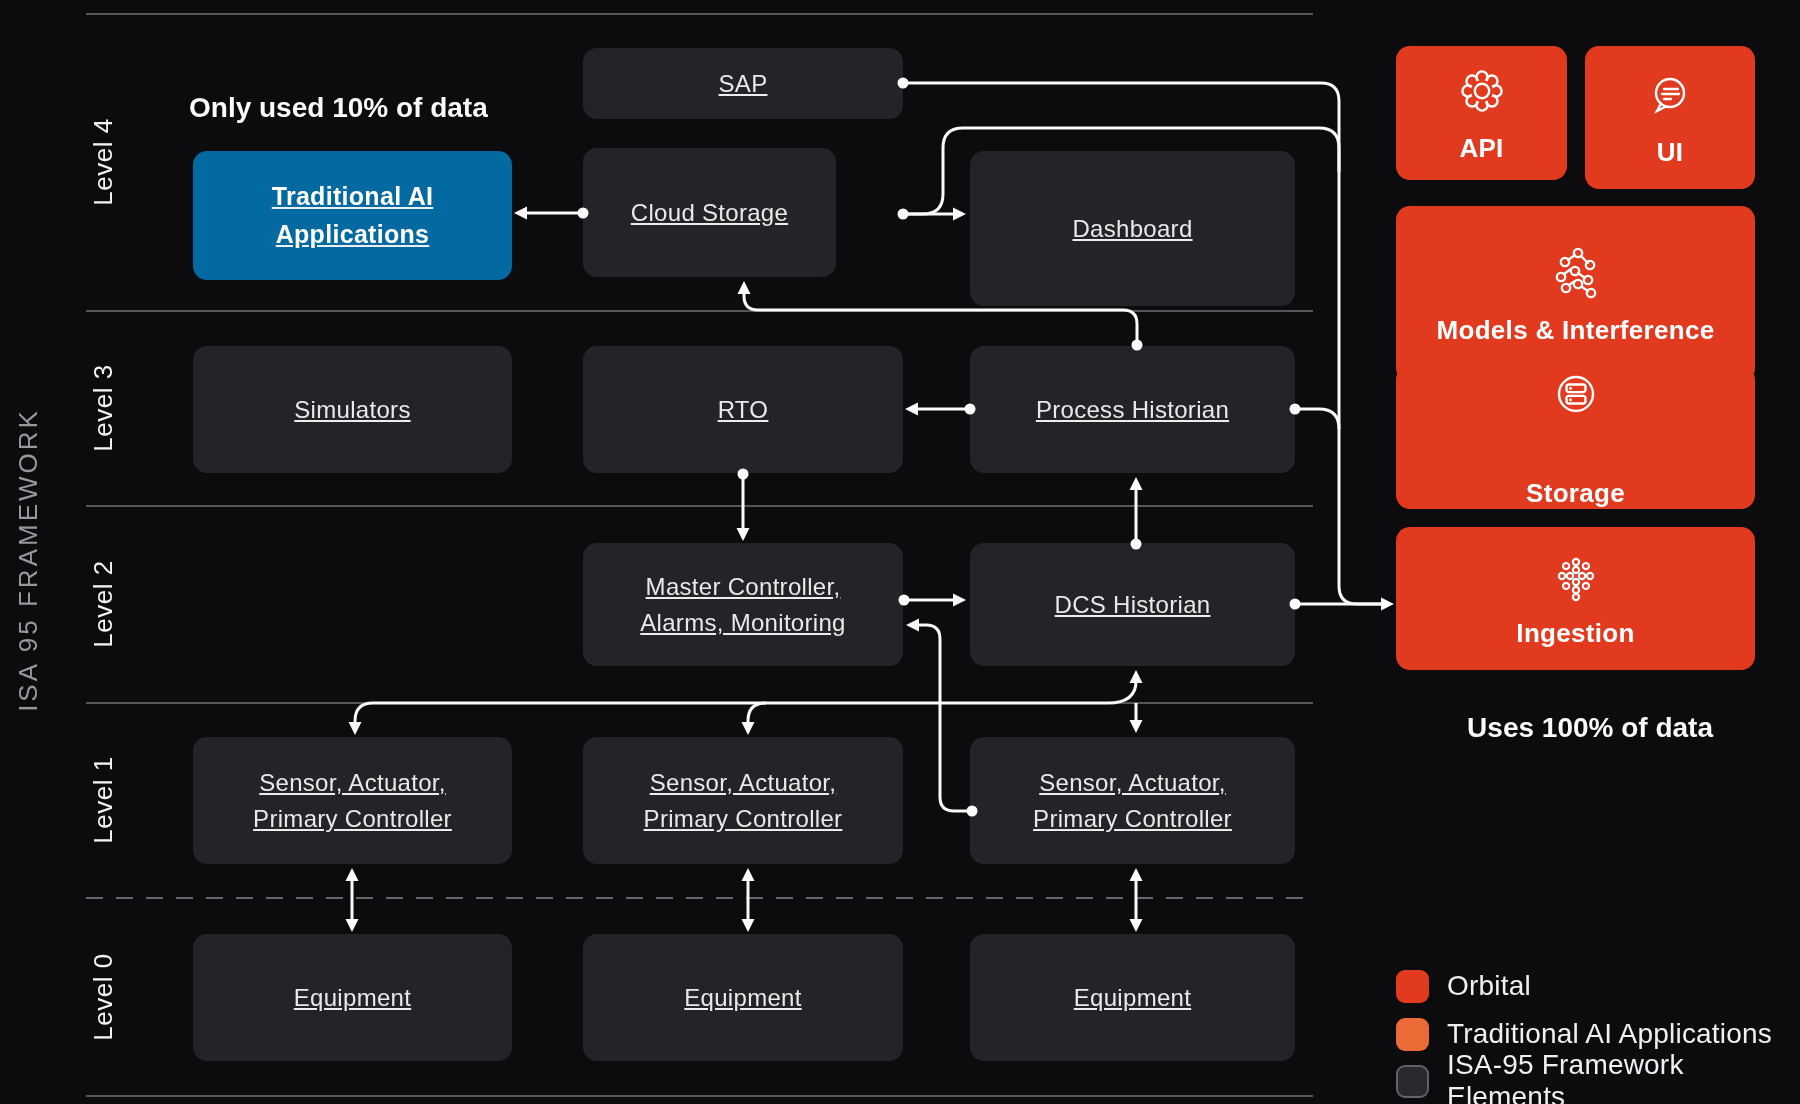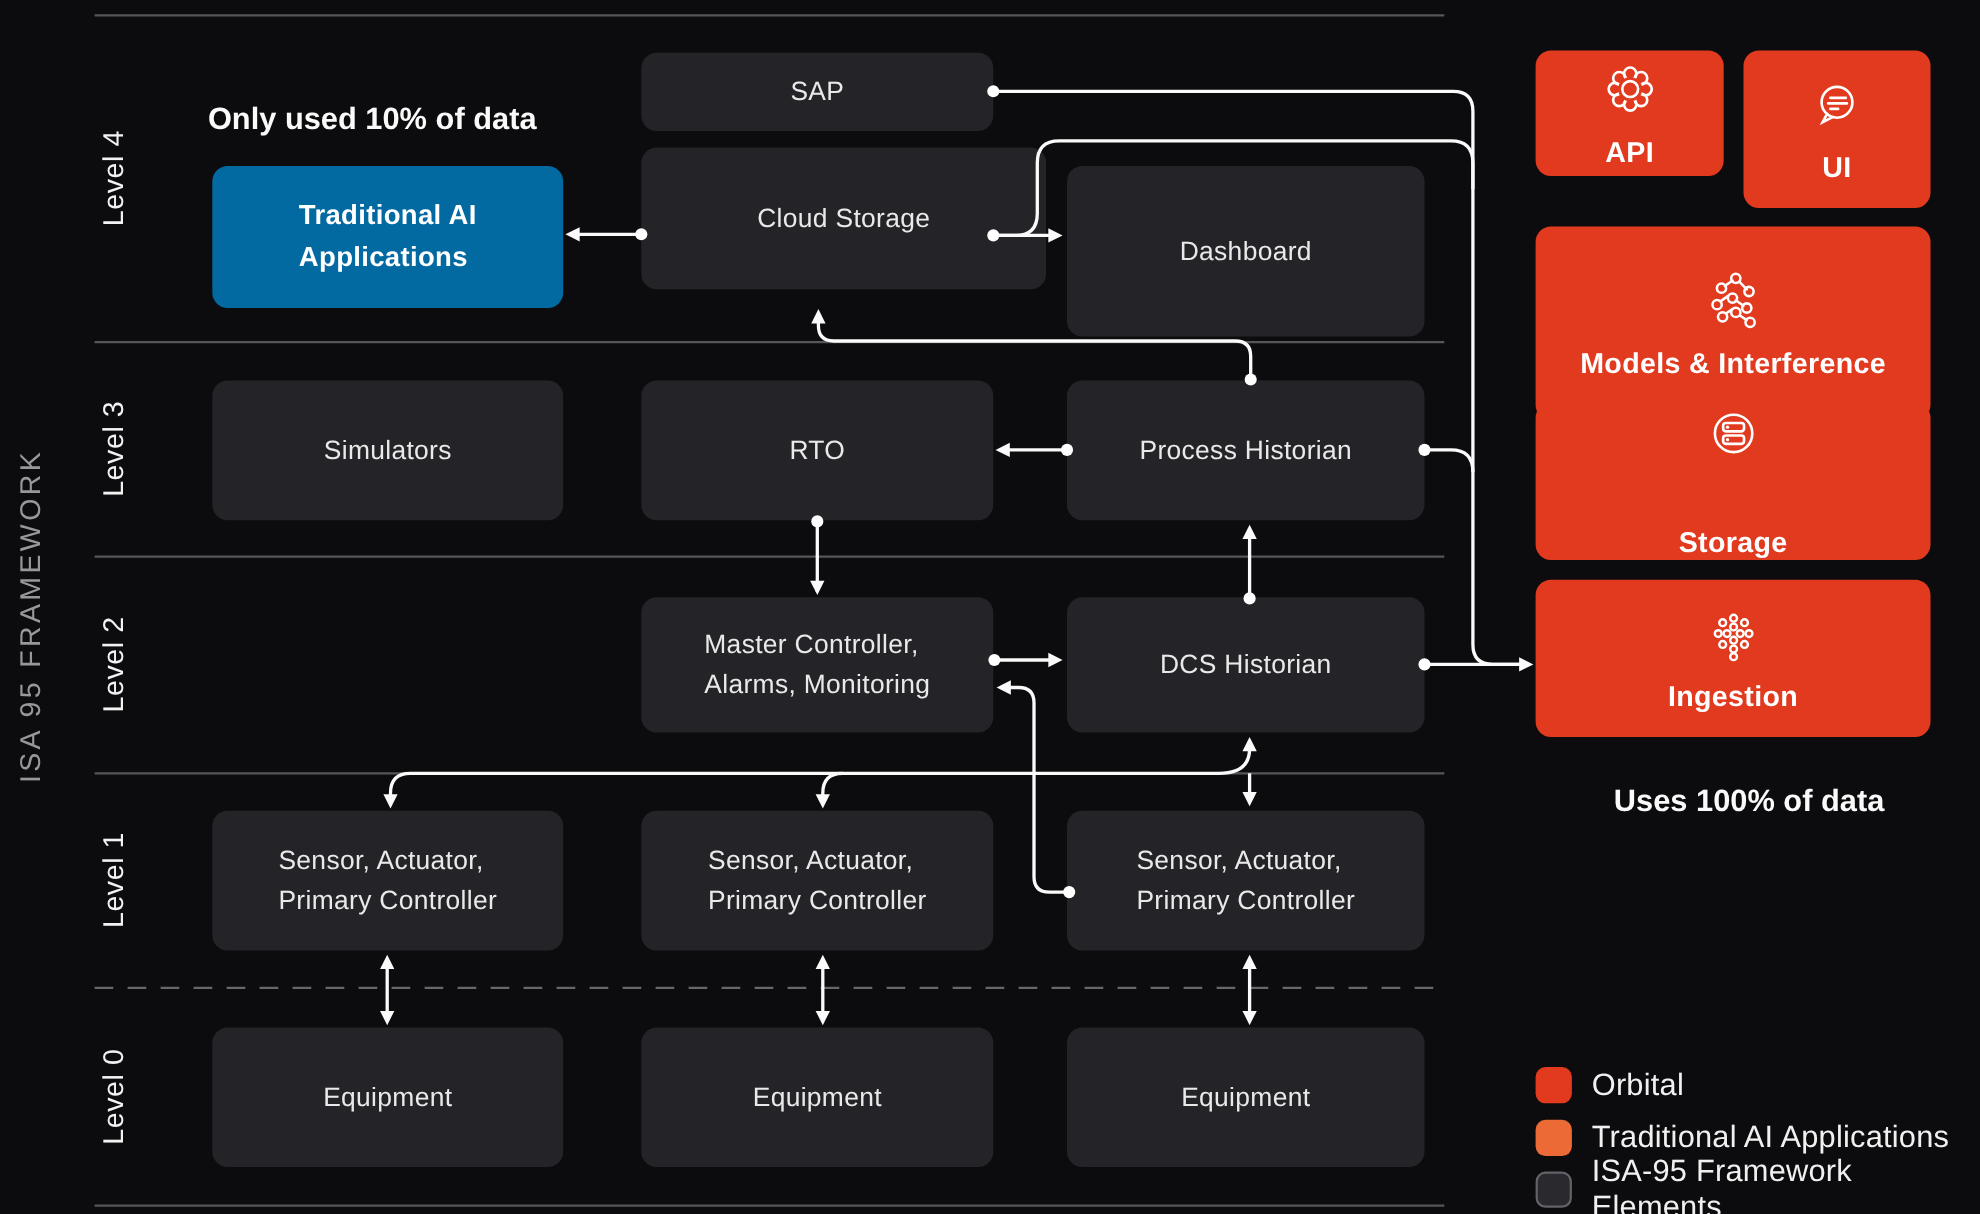--- a/index.html
+++ b/index.html
@@ -1,19 +1,19 @@
 <!DOCTYPE html>
 <html><head>
 <meta charset="utf-8">
 <style>
   html,body{margin:0;padding:0;background:#0c0c0e;}
   #stage{position:relative;width:1800px;height:1104px;background:#0c0c0e;overflow:hidden;
          font-family:"Liberation Sans","DejaVu Sans",sans-serif;color:#ededed;}
   
-  .node{position:absolute;background:#242428;border-radius:14px;display:flex;align-items:center;justify-content:center;}
+  .node{position:absolute;background:#242428;border-radius:14px;display:flex;align-items:center;justify-content:center;text-align:center;text-decoration:underline;}
   .node-label{font-size:24px;line-height:1.5;color:#e9e9e9;white-space:pre-line;letter-spacing:.3px;}
   .node.orange{background:#0369a1;}
   .node.orange .node-label{color:#fff;font-weight:600;font-size:25px;}
   
   .vlabel{position:absolute;transform:translate(-50%,-50%) rotate(-90deg);transform-origin:center;white-space:nowrap;}
   .level-label{font-size:26px;color:#f2f2f2;letter-spacing:.5px;}
   .framework-label{font-size:26px;color:#97979c;letter-spacing:3px;}
   
   .note{position:absolute;font-weight:700;color:#fafafa;}
   
@@ -42,21 +42,21 @@
   <div class="note" style="left:189px;top:92px;font-size:28px;">Only used 10% of data</div>
   <div class="note" style="left:1443px;top:712px;font-size:28px;width:270px;text-align:right;">Uses 100% of data</div>
 
   <div class="node" style="left:583px;top:48px;width:320px;height:71px;">
     <span class="node-label">SAP</span>
     </div>
   <div class="node orange" style="left:193px;top:151px;width:319px;height:129px;">
     <span class="node-label">Traditional AI
 Applications</span>
     </div>
-  <div class="node" style="left:583px;top:134px;width:368px;height:129px;">
+  <div class="node" style="left:583px;top:148px;width:253px;height:129px;">
     <span class="node-label">Cloud Storage</span>
     </div>
   <div class="node" style="left:970px;top:151px;width:325px;height:155px;">
     <span class="node-label">Dashboard</span>
     </div>
 
   <div class="node" style="left:193px;top:346px;width:319px;height:127px;">
     <span class="node-label">Simulators</span>
     </div>
   <div class="node" style="left:583px;top:346px;width:320px;height:127px;">
@@ -90,21 +90,21 @@
   <div class="node" style="left:193px;top:934px;width:319px;height:127px;">
     <span class="node-label">Equipment</span>
     </div>
   <div class="node" style="left:583px;top:934px;width:320px;height:127px;">
     <span class="node-label">Equipment</span>
     </div>
   <div class="node" style="left:970px;top:934px;width:325px;height:127px;">
     <span class="node-label">Equipment</span>
     </div>
 
-  <div class="redbox" style="left:1396px;top:46px;width:171px;height:114px;">
+  <div class="redbox" style="left:1396px;top:46px;width:171px;height:134px;">
     <svg width="56" height="56" viewBox="-28 -28 56 56">
       <g stroke="#fff" stroke-width="2.4" fill="none">
         <circle cx="0" cy="-14" r="5.6"></circle>
           <circle cx="9.9" cy="-9.9" r="5.6"></circle>
           <circle cx="14" cy="0" r="5.6"></circle>
         <circle cx="9.9" cy="9.9" r="5.6"></circle>
           <circle cx="0" cy="14" r="5.6"></circle>
           <circle cx="-9.9" cy="9.9" r="5.6"></circle>
         <circle cx="-14" cy="0" r="5.6"></circle>
           <circle cx="-9.9" cy="-9.9" r="5.6"></circle>

